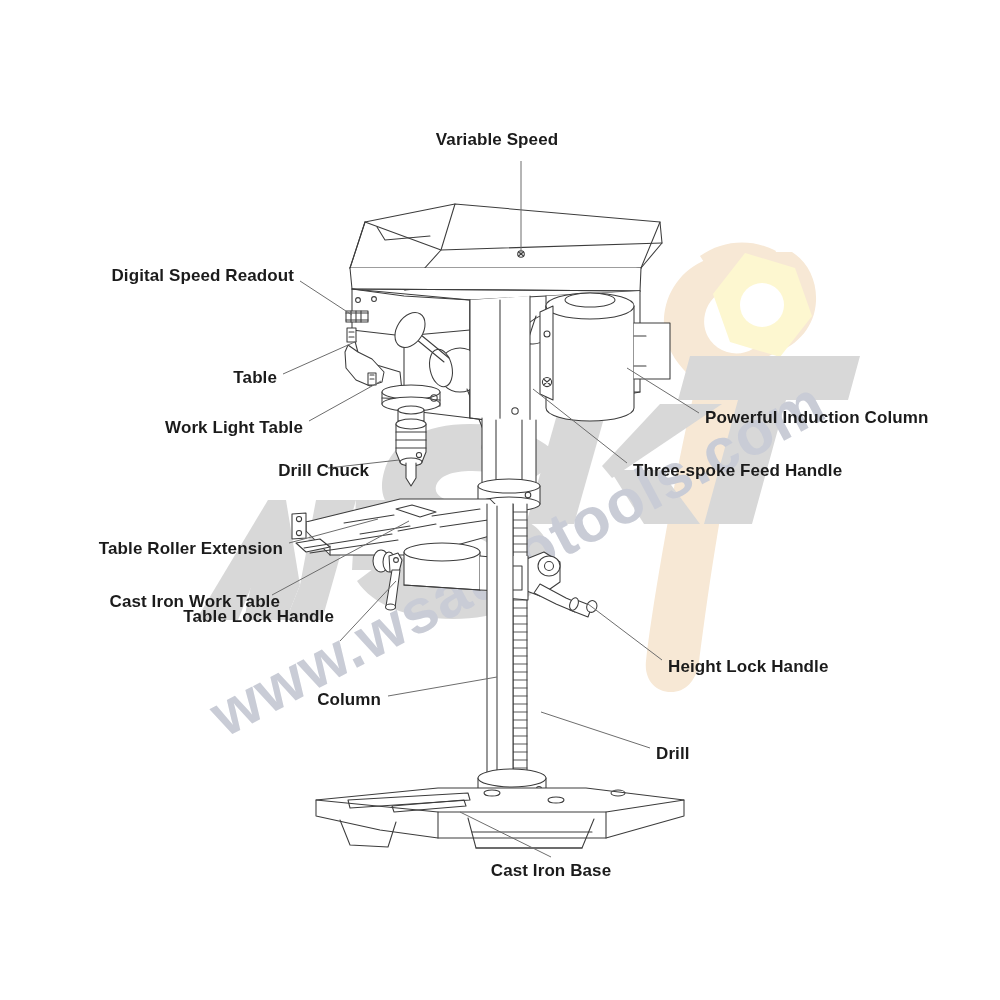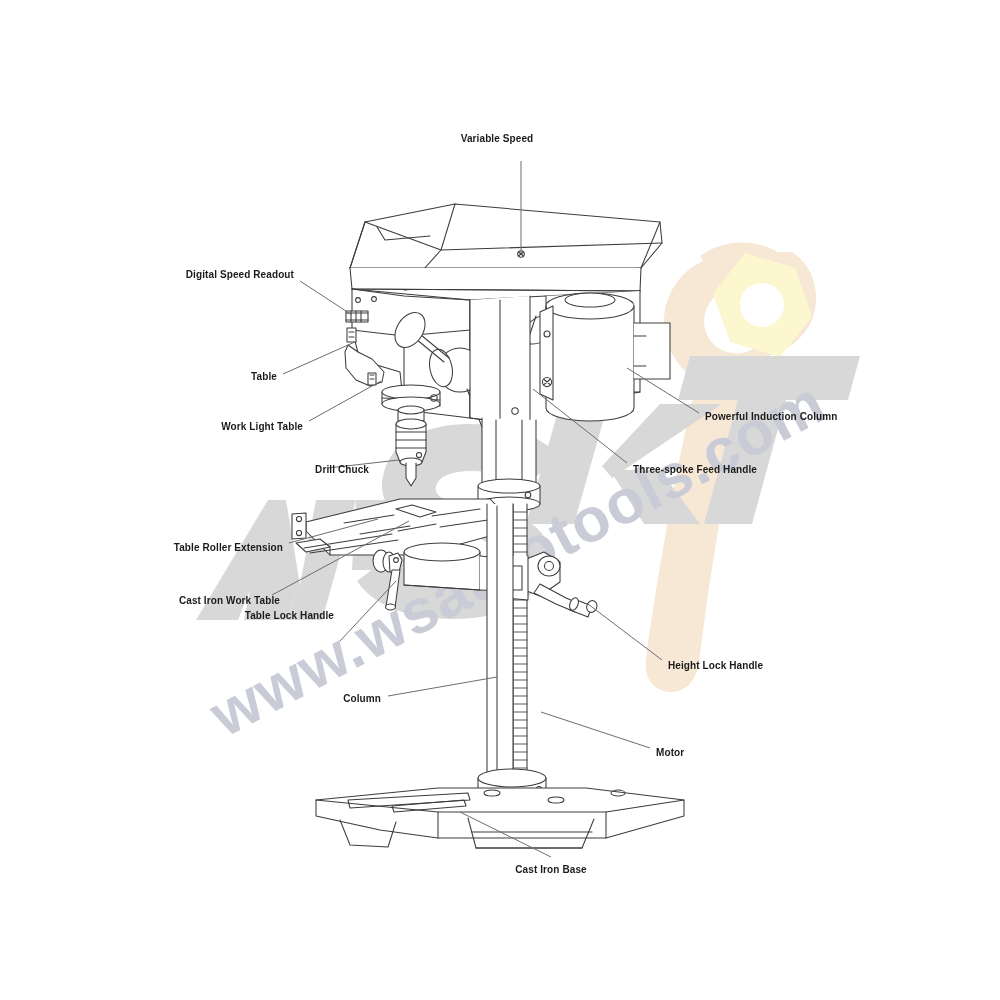--- a/index.html
+++ b/index.html
@@ -1,21 +1,21 @@
 <!DOCTYPE html>
 <html><head>
 <meta charset="utf-8">
 <style>
   html,body{margin:0;padding:0;background:#ffffff;}
   body{width:1000px;height:1000px;overflow:hidden;
        font-family:"Liberation Sans","DejaVu Sans",sans-serif;}
   #stage{position:relative;width:1000px;height:1000px;background:#fff;}
   #stage svg.layer{position:absolute;left:0;top:0;width:1000px;height:1000px;}
   .label{position:absolute;white-space:nowrap;font-weight:700;
-         font-size:10px;color:#1b1b1b;letter-spacing:.1px;line-height:1;}
+         font-size:17px;color:#1b1b1b;letter-spacing:.1px;line-height:1;}
   .label.right{transform:translate(0,-50%);}
   .label.left{transform:translate(-100%,-50%);}
   .label.center{transform:translate(-50%,-50%);}
   .wm-text{font-family:"Liberation Sans","DejaVu Sans",sans-serif;font-weight:700;}
 </style>
 </head>
 <body>
 
 <div id="stage">
 
@@ -303,17 +303,17 @@
       <div class="label left" style="left: 277px; top: 377px;">Table</div>
       <div class="label left" style="left: 303px; top: 427px;">Work Light Table</div>
       <div class="label left" style="left: 321px; top: 470px; margin-left: 48px;">Drill Chuck</div>
       <div class="label left" style="left: 283px; top: 548px;">Table Roller Extension</div>
       <div class="label left" style="left: 280px; top: 601px;">Cast Iron Work Table</div>
       <div class="label left" style="left: 334px; top: 616px;">Table Lock Handle</div>
       <div class="label left" style="left: 381px; top: 699px;">Column</div>
       <div class="label right" style="left: 705px; top: 417px;">Powerful Induction Column</div>
       <div class="label right" style="left: 633px; top: 470px;">Three-spoke Feed Handle</div>
       <div class="label right" style="left: 668px; top: 666px;">Height Lock Handle</div>
-      <div class="label right" style="left: 656px; top: 753px;">Motor</div>
+      <div class="label right" style="left: 656px; top: 753px;">Drill</div>
       <div class="label center" style="left: 551px; top: 870px;">Cast Iron Base</div>
     </div>
 
 </div>
 
 </body></html>

